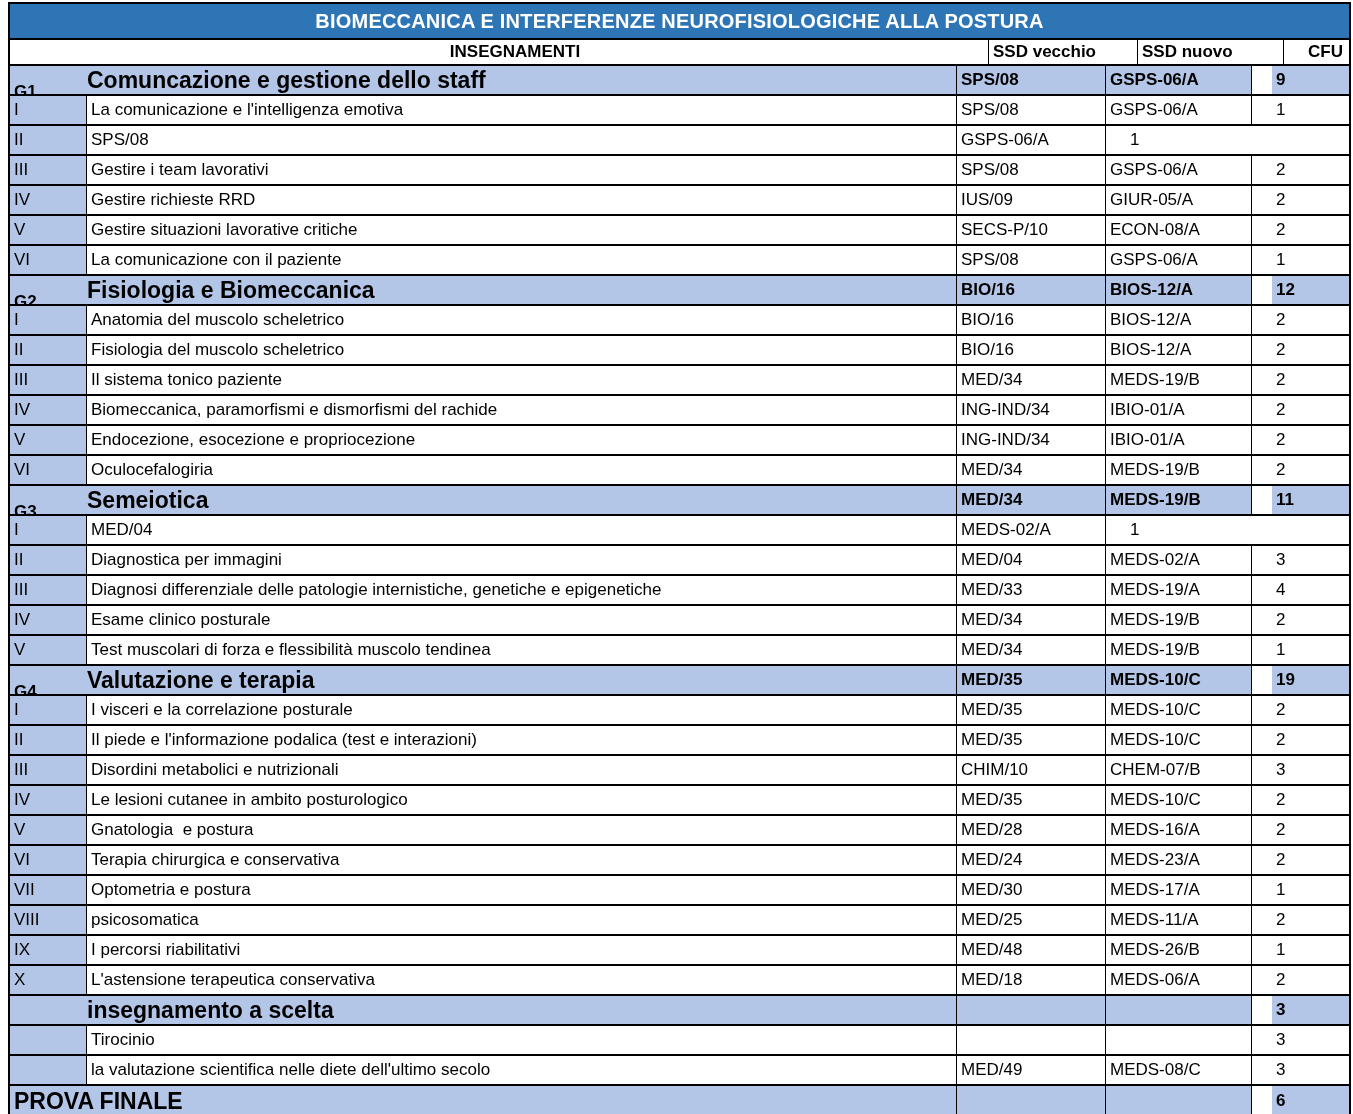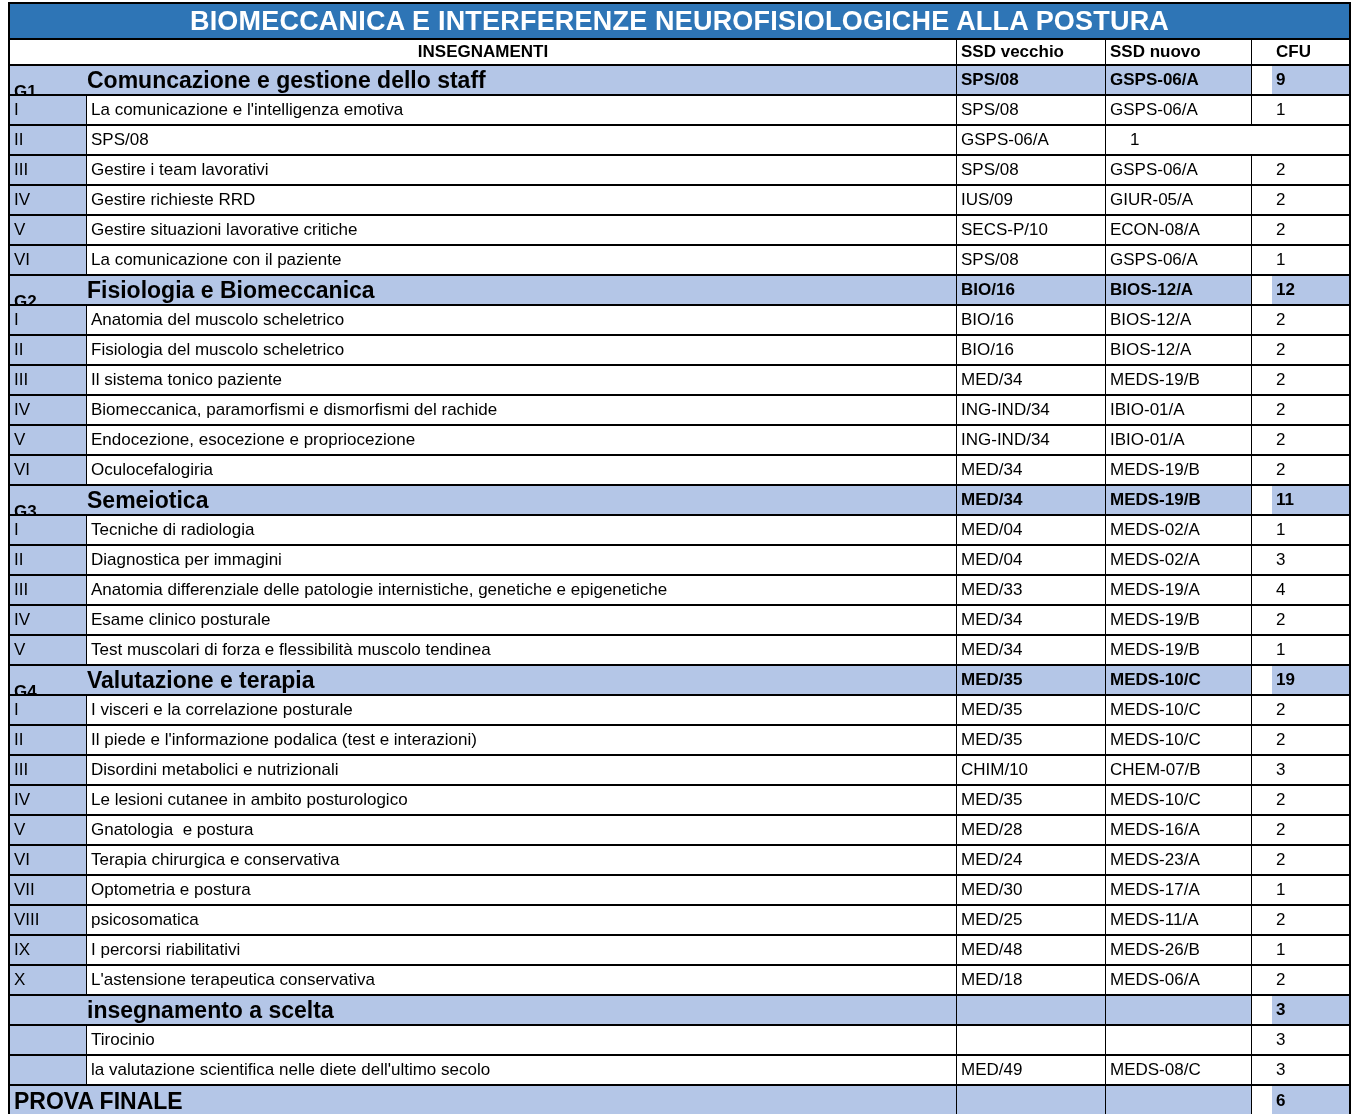--- a/index.html
+++ b/index.html
@@ -8,21 +8,21 @@
     margin:2px 0 0 8px;
     border:2px solid #000;
     font-family:"Liberation Sans", sans-serif;
     color:#000;
   }
   .title-row{
     height:36px;
     background:#2E75B6;
     color:#fff;
     font-weight:700;
-    font-size:27px;
+    font-size:20px;
     display:flex;
     align-items:center;
     justify-content:center;
     border-bottom:2px solid #000;
     letter-spacing:0.2px;
     box-sizing:border-box;
   }
   .row{
     display:grid;
     grid-template-columns:77px 870px 149px 146px 97px;
@@ -36,21 +36,21 @@
     display:flex;
     align-items:center;
     padding:0 4px;
     font-size:17px;
     overflow:hidden;
     white-space:pre;
   }
   .row>div:last-child{border-right:none;margin-left:20px;}
   .c-merged{grid-column:1 / 3;}
   .center{justify-content:center;}
-  .header-row{height:26px;}
+  .header-row{height:26px;padding-left:32px;}
   .header-row>div{font-weight:700;}
   .item-row .c1{background:#B4C6E7;}
   .group-row>div,.choice-row>div,.final-row>div{background:#B4C6E7;font-weight:700;}
   .gspacer{flex:0 0 73px;margin-top:24px;}
   .gname{font-size:23px;}
   .final-row .c-merged{font-size:19px;}
   #rows .row:last-child{border-bottom:none;}
 </style>
 </head>
 <body>
@@ -160,35 +160,34 @@
         <div class="c5">2</div>
       </div>
       <div class="row group-row">
         <div class="c-merged"><span class="gspacer">G3</span><span class="gname">Semeiotica</span></div>
         <div class="c3">MED/34</div>
         <div class="c4">MEDS-19/B</div>
         <div class="c5">11</div>
       </div>
       <div class="row item-row">
         <div class="c1">I</div>
-        <div class="c2">Tecniche di radiologia</div>
         <div class="c3">MED/04</div>
         <div class="c4">MEDS-02/A</div>
         <div class="c5">1</div>
       </div>
       <div class="row item-row">
         <div class="c1">II</div>
         <div class="c2">Diagnostica per immagini</div>
         <div class="c3">MED/04</div>
         <div class="c4">MEDS-02/A</div>
         <div class="c5">3</div>
       </div>
       <div class="row item-row">
         <div class="c1">III</div>
-        <div class="c2">Anatomia differenziale delle patologie internistiche, genetiche e epigenetiche</div>
+        <div class="c2">Diagnosi differenziale delle patologie internistiche, genetiche e epigenetiche</div>
         <div class="c3">MED/33</div>
         <div class="c4">MEDS-19/A</div>
         <div class="c5">4</div>
       </div>
       <div class="row item-row">
         <div class="c1">IV</div>
         <div class="c2">Esame clinico posturale</div>
         <div class="c3">MED/34</div>
         <div class="c4">MEDS-19/B</div>
         <div class="c5">2</div>

